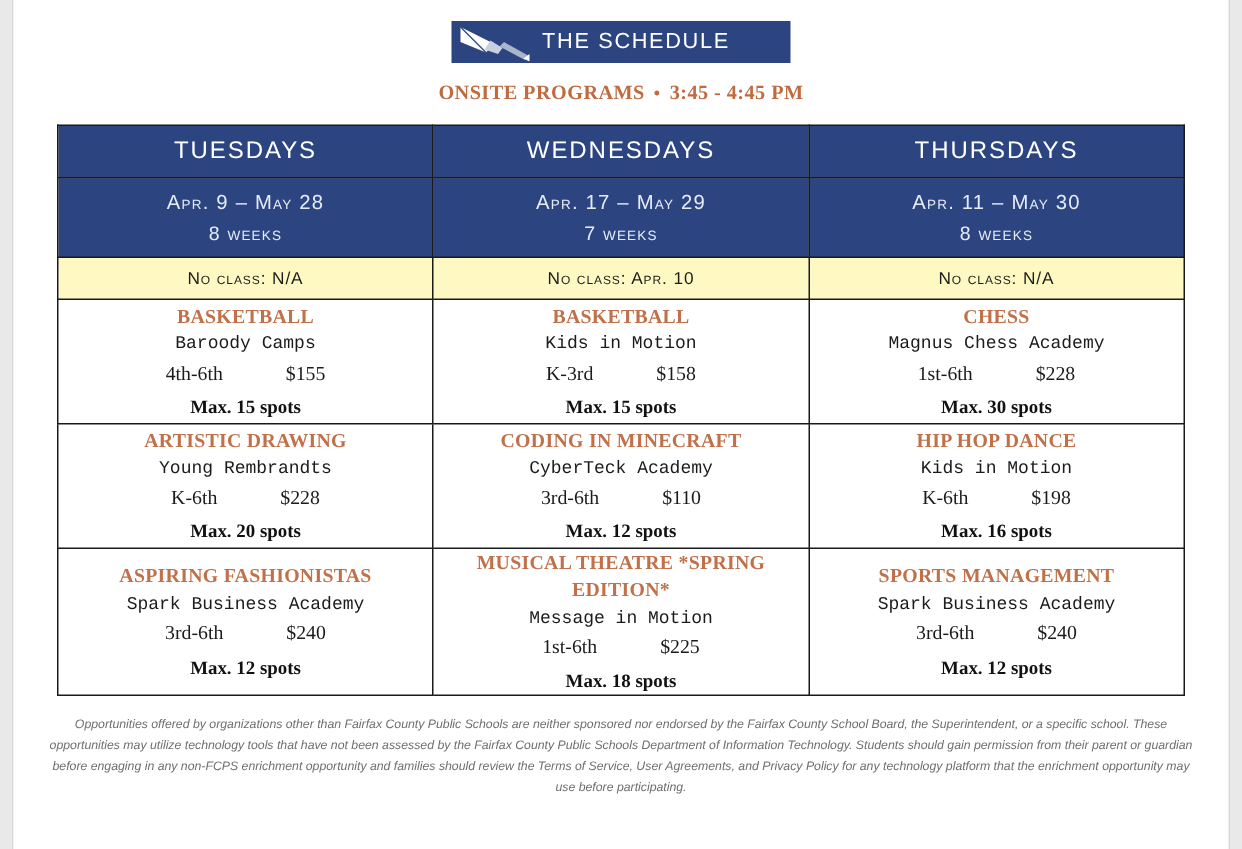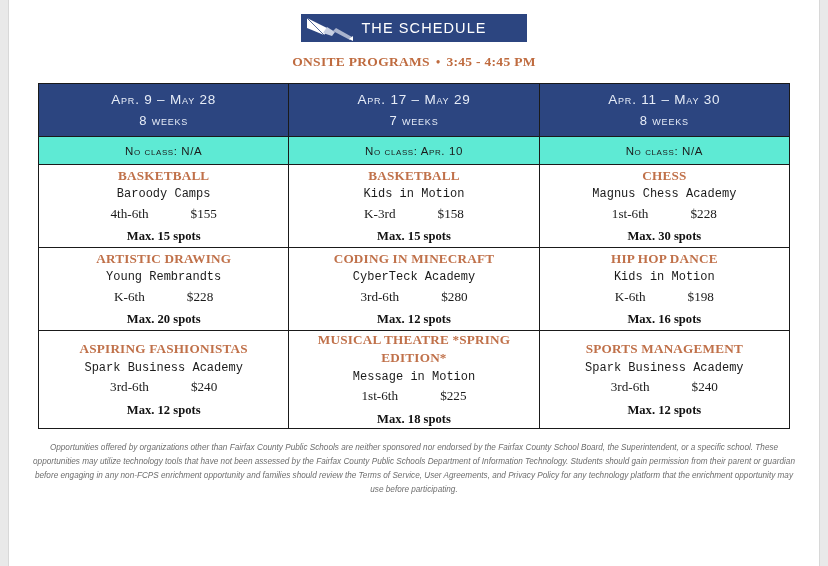--- a/index.html
+++ b/index.html
@@ -122,21 +122,21 @@
     background: #2c4580;
     color: #e6ecf7;
     height: 52px;
     font-family: "Liberation Sans", sans-serif;
     font-size: 12.5px;
     letter-spacing: 0.8px;
   }
   .hdr-dates .line1 { display:block; font-variant: small-caps; font-size: 13.5px; }
   .hdr-dates .line2 { display:block; margin-top: 6px; font-variant: small-caps; font-size: 13px; }
   .noclass {
-    background: #5eead4;
+    background: #fef9c3;
     color: #1b1b1b;
     height: 27px;
     font-family: "Liberation Sans", sans-serif;
     font-size: 11.5px;
     font-variant: small-caps;
     letter-spacing: 0.6px;
   }
 
   .cell {
     background: #ffffff;
@@ -211,20 +211,25 @@
     </div>
   </div>
 
   <div class="subhead">
     <span>ONSITE PROGRAMS</span><span class="dot">•</span><span>3:45 - 4:45 PM</span>
   </div>
 
   <div class="table-wrap">
     <table class="schedule">
       <tbody>
+          <tr>
+        <th class="hdr-day">TUESDAYS</th>
+        <th class="hdr-day">WEDNESDAYS</th>
+        <th class="hdr-day">THURSDAYS</th>
+      </tr>
       <tr>
         <td class="hdr-dates">
           <span class="line1">Apr. 9 – May 28</span>
           <span class="line2">8 weeks</span>
         </td>
         <td class="hdr-dates">
           <span class="line1">Apr. 17 – May 29</span>
           <span class="line2">7 weeks</span>
         </td>
         <td class="hdr-dates">
@@ -262,21 +267,21 @@
       <tr>
         <td class="cell">
           <div class="cls-title">ARTISTIC DRAWING</div>
           <div class="cls-provider">Young Rembrandts</div>
           <div class="cls-detail"><span class="grades">K-6th</span><span class="price">$228</span></div>
           <div class="cls-max">Max. 20 spots</div>
         </td>
         <td class="cell">
           <div class="cls-title">CODING IN MINECRAFT</div>
           <div class="cls-provider">CyberTeck Academy</div>
-          <div class="cls-detail"><span class="grades">3rd-6th</span><span class="price">$280</span></div>
+          <div class="cls-detail"><span class="grades">3rd-6th</span><span class="price">$110</span></div>
           <div class="cls-max">Max. 12 spots</div>
         </td>
         <td class="cell">
           <div class="cls-title">HIP HOP DANCE</div>
           <div class="cls-provider">Kids in Motion</div>
           <div class="cls-detail"><span class="grades">K-6th</span><span class="price">$198</span></div>
           <div class="cls-max">Max. 16 spots</div>
         </td>
       </tr>
 

